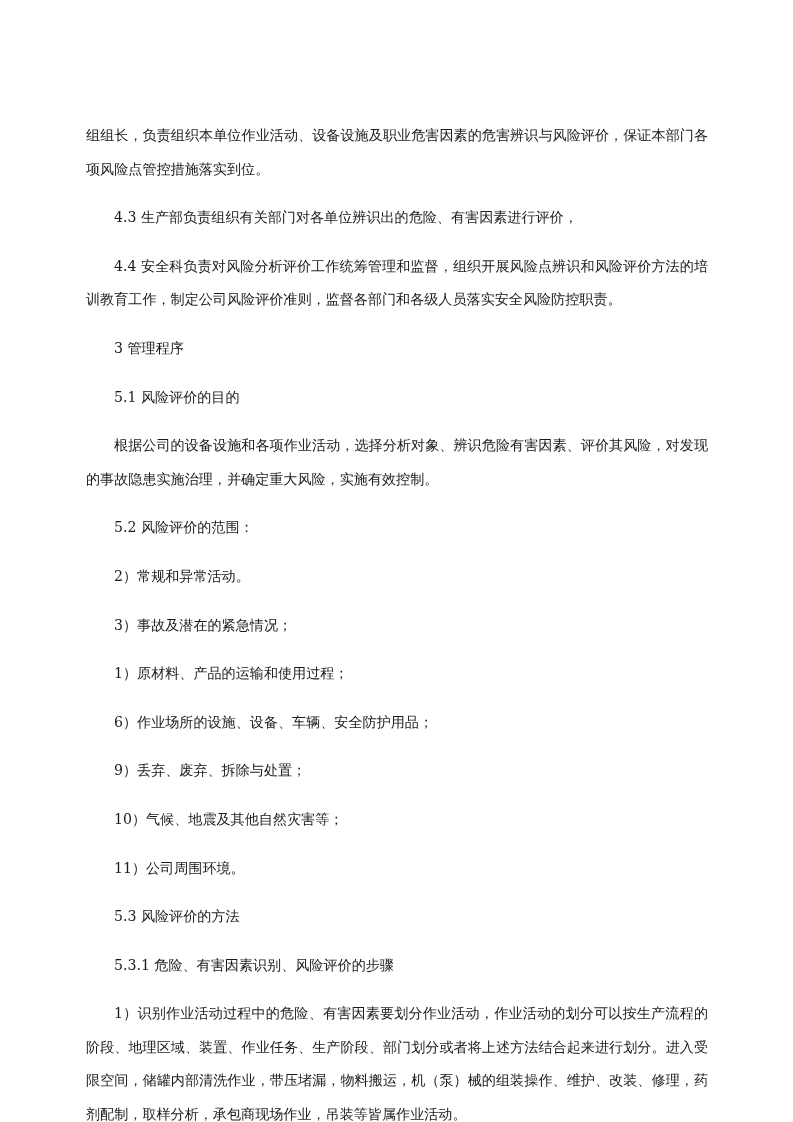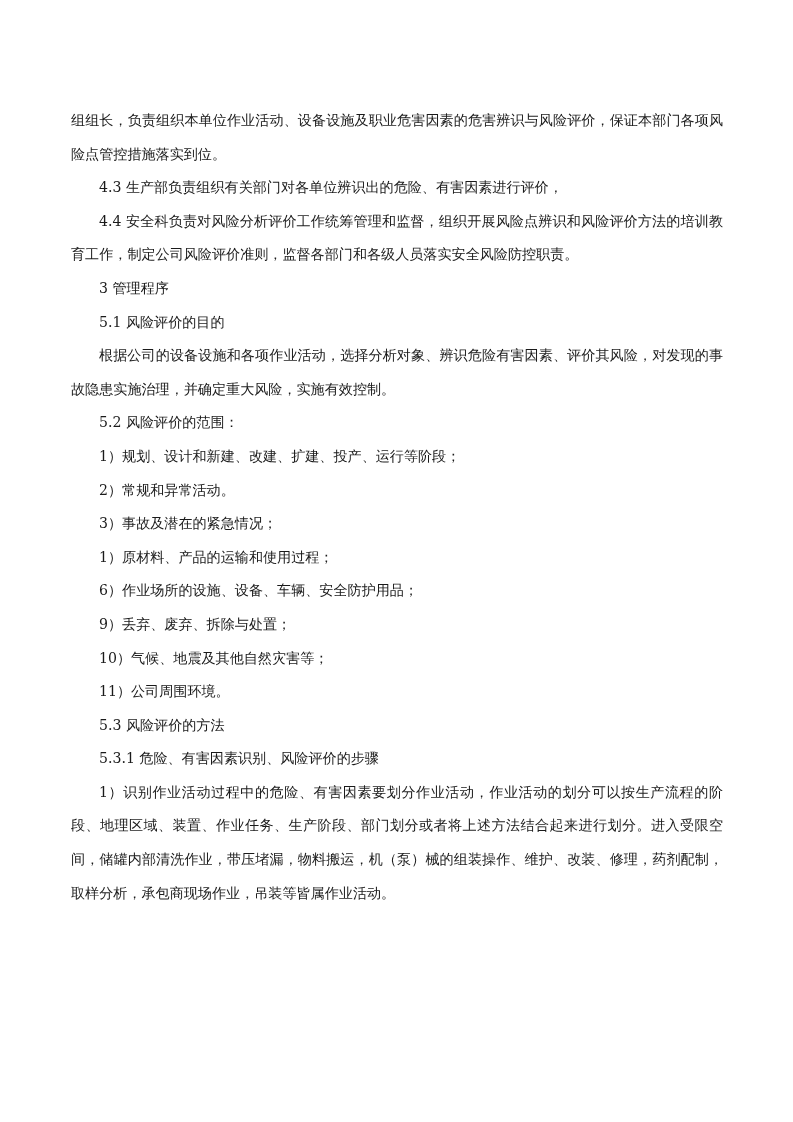--- a/index.html
+++ b/index.html
@@ -17,41 +17,40 @@
       position: absolute;
       left: 71px;
       top: 104px;
       width: 652px;
       font-family: "DejaVu Serif", "Liberation Serif", serif;
       font-size: 14.1px;
       color: #1a1a1a;
       line-height: 33.6px;
     }
     .para {
-      margin: 0;
+      margin: 15px;
       padding: 0;
       text-align: justify;
       text-justify: inter-character;
     }
     .indent {
       text-indent: 28px;
     }
   </style>
 </head>
 <body>
 
 <div class="page">
   <p class="para">组组长，负责组织本单位作业活动、设备设施及职业危害因素的危害辨识与风险评价，保证本部门各项风险点管控措施落实到位。</p>
   <p class="para indent">4.3 生产部负责组织有关部门对各单位辨识出的危险、有害因素进行评价，</p>
   <p class="para indent">4.4 安全科负责对风险分析评价工作统筹管理和监督，组织开展风险点辨识和风险评价方法的培训教育工作，制定公司风险评价准则，监督各部门和各级人员落实安全风险防控职责。</p>
   <p class="para indent">3 管理程序</p>
   <p class="para indent">5.1 风险评价的目的</p>
   <p class="para indent">根据公司的设备设施和各项作业活动，选择分析对象、辨识危险有害因素、评价其风险，对发现的事故隐患实施治理，并确定重大风险，实施有效控制。</p>
   <p class="para indent">5.2 风险评价的范围：</p>
-  <p class="para indent">1）规划、设计和新建、改建、扩建、投产、运行等阶段；</p>
   <p class="para indent">2）常规和异常活动。</p>
   <p class="para indent"> 3）事故及潜在的紧急情况；</p>
   <p class="para indent">1）原材料、产品的运输和使用过程；</p>
   <p class="para indent">6）作业场所的设施、设备、车辆、安全防护用品；</p>
   <p class="para indent">9）丢弃、废弃、拆除与处置；</p>
   <p class="para indent">10）气候、地震及其他自然灾害等；</p>
   <p class="para indent">11）公司周围环境。</p>
   <p class="para indent">5.3 风险评价的方法</p>
   <p class="para indent">5.3.1 危险、有害因素识别、风险评价的步骤</p>
   <p class="para indent">1）识别作业活动过程中的危险、有害因素要划分作业活动，作业活动的划分可以按生产流程的阶段、地理区域、装置、作业任务、生产阶段、部门划分或者将上述方法结合起来进行划分。进入受限空间，储罐内部清洗作业，带压堵漏，物料搬运，机（泵）械的组装操作、维护、改装、修理，药剂配制，取样分析，承包商现场作业，吊装等皆属作业活动。</p>

